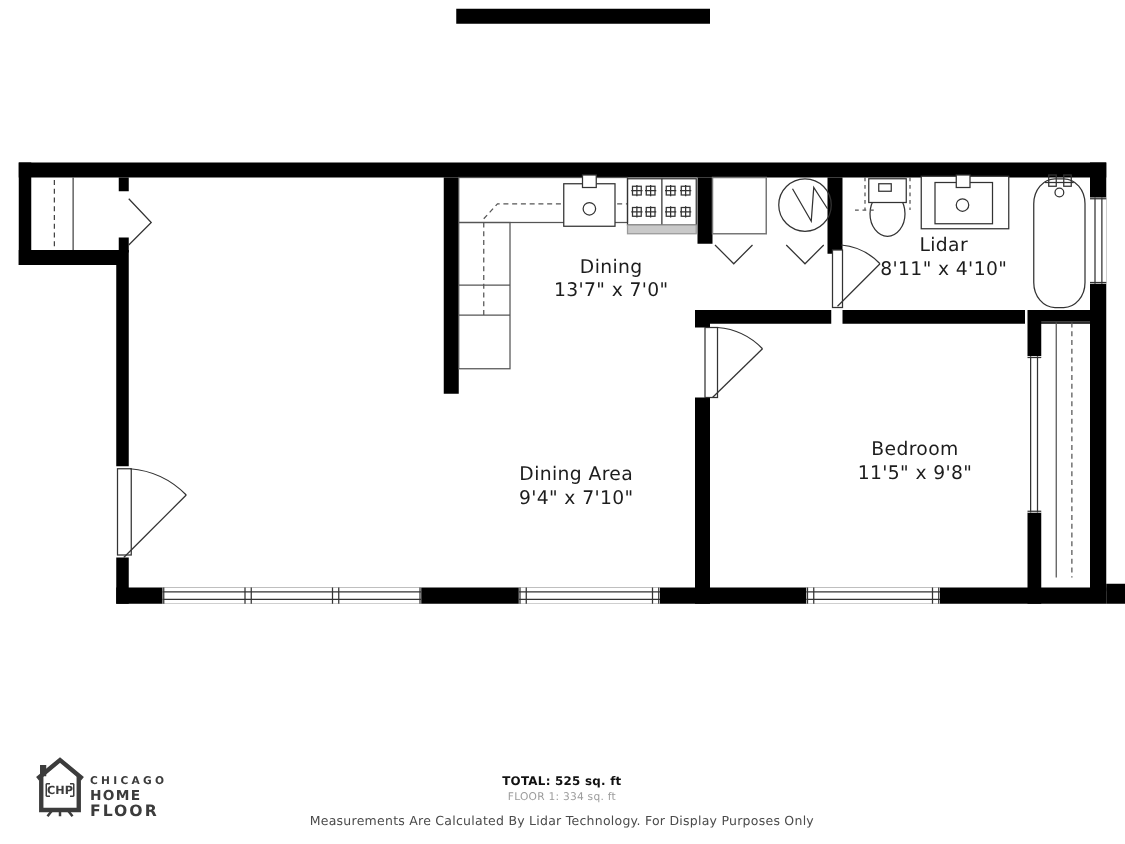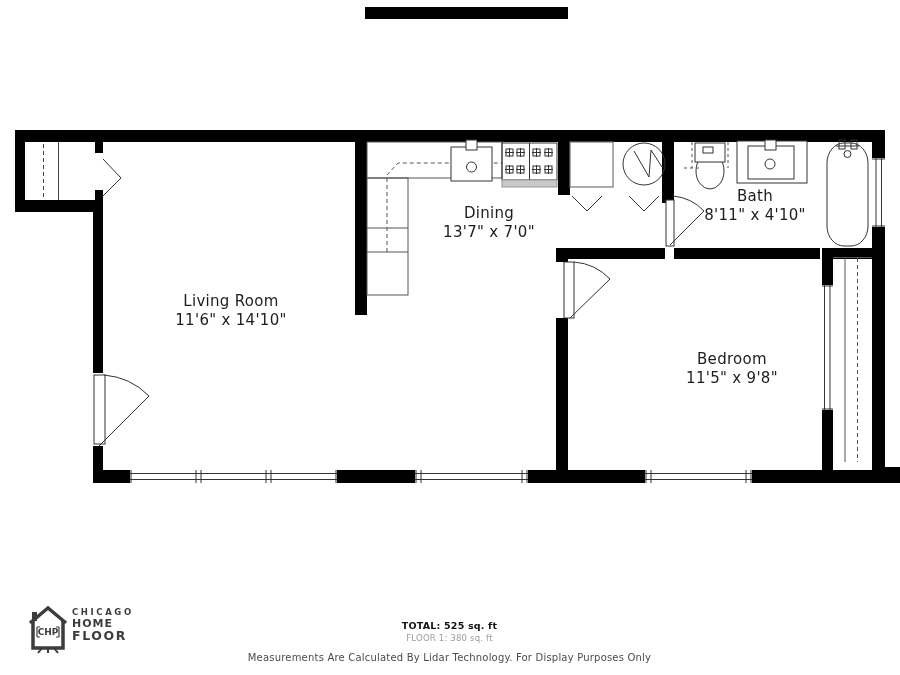--- a/index.html
+++ b/index.html
@@ -9,21 +9,21 @@
   .room-label{position:absolute;transform:translate(-50%,-50%);text-align:center;
               font-size:15px;line-height:19px;color:#1d1d1d;white-space:nowrap;letter-spacing:.3px;}
   .room-label .dims{display:block;}
   svg.layer{position:absolute;left:0;top:0;}
   .footer{position:absolute;left:0;right:1px;text-align:center;color:#111;}
   .f-total{top:620px;font-size:9.5px;font-weight:bold;letter-spacing:.2px;}
   .f-floor{top:633px;font-size:8.5px;color:#9c9c9c;letter-spacing:.2px;}
   .f-disc{top:652px;font-size:10px;color:#4b4b4b;letter-spacing:.2px;}
   .logo{position:absolute;left:28px;top:604px;display:flex;align-items:flex-start;color:#3c3c3c;}
   .logo-text{margin-left:4px;line-height:1;}
-  .logo-chicago{font-size:8.5px;font-weight:bold;letter-spacing:2.6px;margin-top:4px;}
+  .logo-chicago{font-size:8.5px;font-weight:bold;letter-spacing:2.6px;margin-top:17px;}
   .logo-home{font-size:11px;font-weight:bold;letter-spacing:1px;margin-top:1px;}
   .logo-photos{font-size:12.5px;font-weight:bold;letter-spacing:1.6px;margin-top:1px;}
 </style>
 </head>
 <body>
 
 <div id="canvas">
 
   <div class="wall" style="left:365px;top:7px;width:203px;height:12px;"></div>
   <div class="wall" style="left:15px;top:130px;width:870px;height:12px;"></div>
@@ -205,39 +205,39 @@
       <rect x="822" y="285" width="11" height="125" fill="#fff"></rect>
       <g stroke="#333" stroke-width="1">
         <line x1="824.5" y1="285" x2="824.5" y2="410"></line>
         <line x1="830" y1="285" x2="830" y2="410"></line>
         <line x1="822" y1="286" x2="833" y2="286"></line>
         <line x1="822" y1="409" x2="833" y2="409"></line>
       </g>
     </g>
   </svg>
 
-  <div class="room-label" style="left:231px;top:311px;">
-    <span>Living Room</span>
-    <span class="dims">11'6" x 14'10"</span>
-  </div>
   <div class="room-label" style="left:489px;top:223px;">
     <span>Dining</span>
     <span class="dims">13'7" x 7'0"</span>
   </div>
+  <div class="room-label" style="left:461px;top:389px;">
+    <span>Dining Area</span>
+    <span class="dims">9'4" x 7'10"</span>
+  </div>
   <div class="room-label" style="left:698px;top:369px;margin-left:34px;">
     <span>Bedroom</span>
     <span class="dims">11'5" x 9'8"</span>
   </div>
   <div class="room-label" style="left:755px;top:206px;">
-    <span>Bath</span>
+    <span>Lidar</span>
     <span class="dims">8'11" x 4'10"</span>
   </div>
 
   <div class="footer f-total">TOTAL: 525 sq. ft</div>
-  <div class="footer f-floor">FLOOR 1: 380 sq. ft</div>
+  <div class="footer f-floor">FLOOR 1: 334 sq. ft</div>
   <div class="footer f-disc">Measurements Are Calculated By Lidar Technology. For Display Purposes Only</div>
 
   <div class="logo">
     <svg width="40" height="50" viewBox="0 0 40 50">
       <g stroke="#3c3c3c" stroke-width="3.5" fill="none">
         <rect x="4" y="8" width="5" height="9" fill="#3c3c3c" stroke="none"></rect>
         <path d="M2,19 L20,4 L38,19"></path>
         <path d="M5,17 V44 H35 V17"></path>
         <path d="M14,44 L10,49 M26,44 L30,49 M20,44 V49" stroke-width="2"></path>
       </g>

